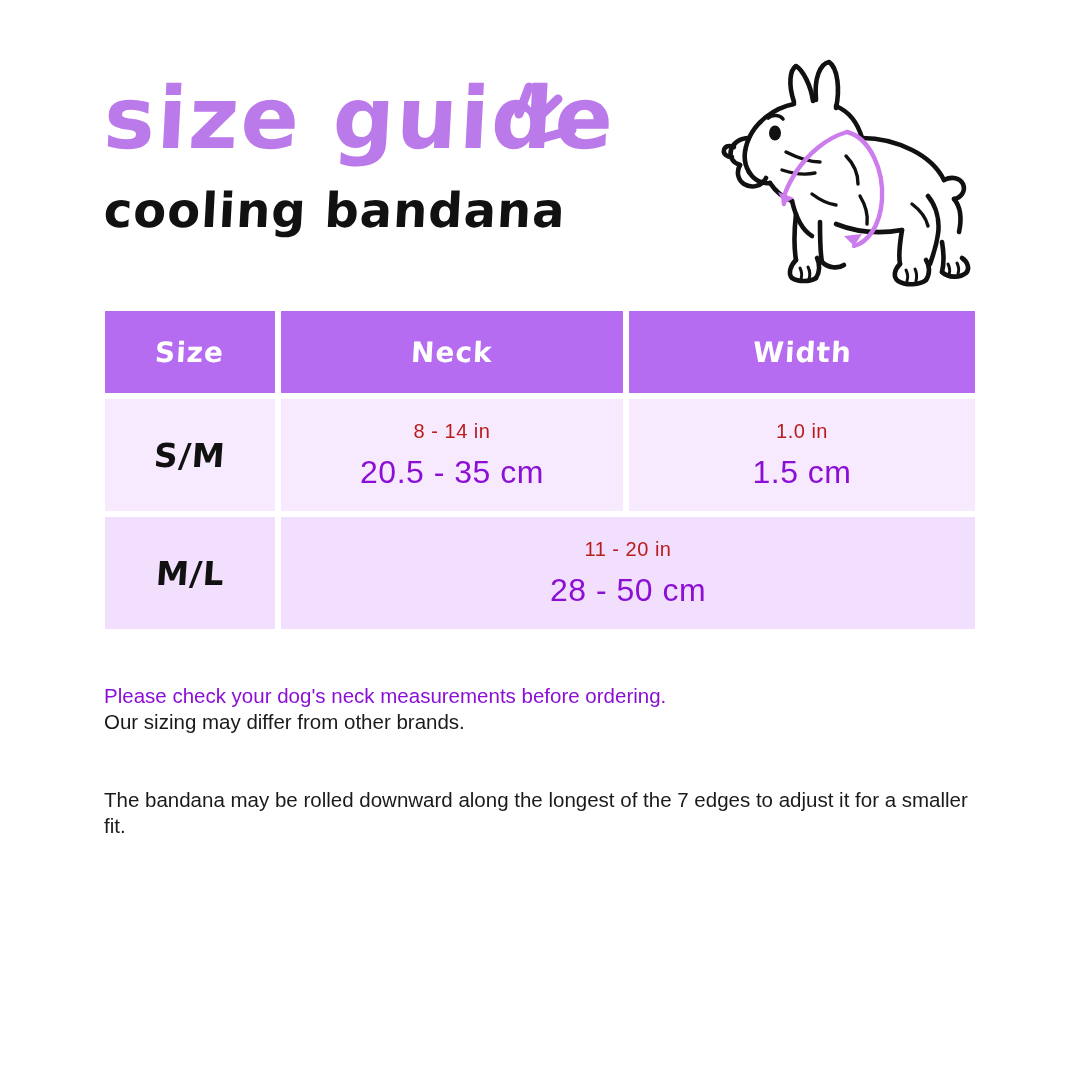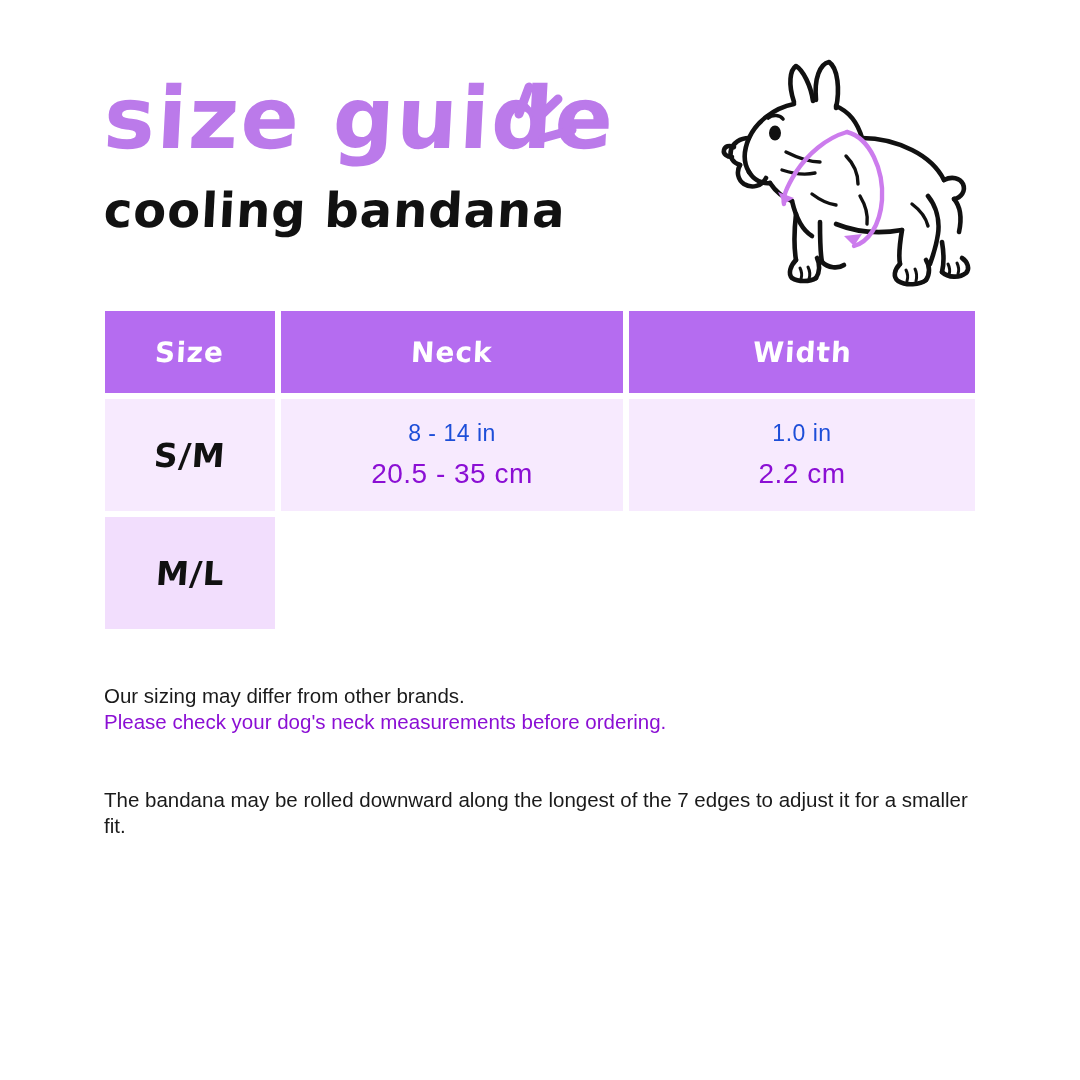--- a/index.html
+++ b/index.html
@@ -128,28 +128,28 @@
   .size-label {
     font-family: "DejaVu Sans", sans-serif;
     font-weight: bold;
     font-size: 33px;
     letter-spacing: 1px;
     color: #111111;
     transform: skewX(-4deg);
   }
 
   .val-in {
-    font-size: 23px;
-    color: #1d4ed8;
+    font-size: 20px;
+    color: #b91c1c;
     letter-spacing: 0.5px;
     margin-bottom: 11px;
   }
 
   .val-cm {
-    font-size: 28px;
+    font-size: 32px;
     color: #8b0fd4;
     letter-spacing: 0.5px;
   }
 
   
   .notes {
     position: absolute;
     left: 104px;
     top: 683px;
     width: 875px;
@@ -281,32 +281,36 @@
     <div class="trow body-row-1">
       <div class="cell col-size">
         <span class="size-label">S/M</span>
       </div>
       <div class="cell col-neck">
         <span class="val-in">8 - 14 in</span>
         <span class="val-cm">20.5 - 35 cm</span>
       </div>
       <div class="cell col-width">
         <span class="val-in">1.0 in</span>
-        <span class="val-cm">2.2 cm</span>
+        <span class="val-cm">1.5 cm</span>
       </div>
     </div>
 
     <div class="trow body-row-2">
       <div class="cell col-size">
         <span class="size-label">M/L</span>
       </div>
+      <div class="cell col-neck">
+        <span class="val-in">11 - 20 in</span>
+        <span class="val-cm">28 - 50 cm</span>
+      </div>
     </div>
   </div>
 
   <div class="notes">
+    <p class="note-para note-highlight">Please check your dog's neck measurements before ordering.</p>
     <p class="note-para">Our sizing may differ from other brands.</p>
-    <p class="note-para note-highlight">Please check your dog's neck measurements before ordering.</p>
     <div class="note-gap"></div>
     <div class="note-gap"></div>
     <p class="note-para">The bandana may be rolled downward along the longest of the 7 edges to adjust it for a smaller fit.</p>
   </div>
 
 </div>
 
 </body></html>

